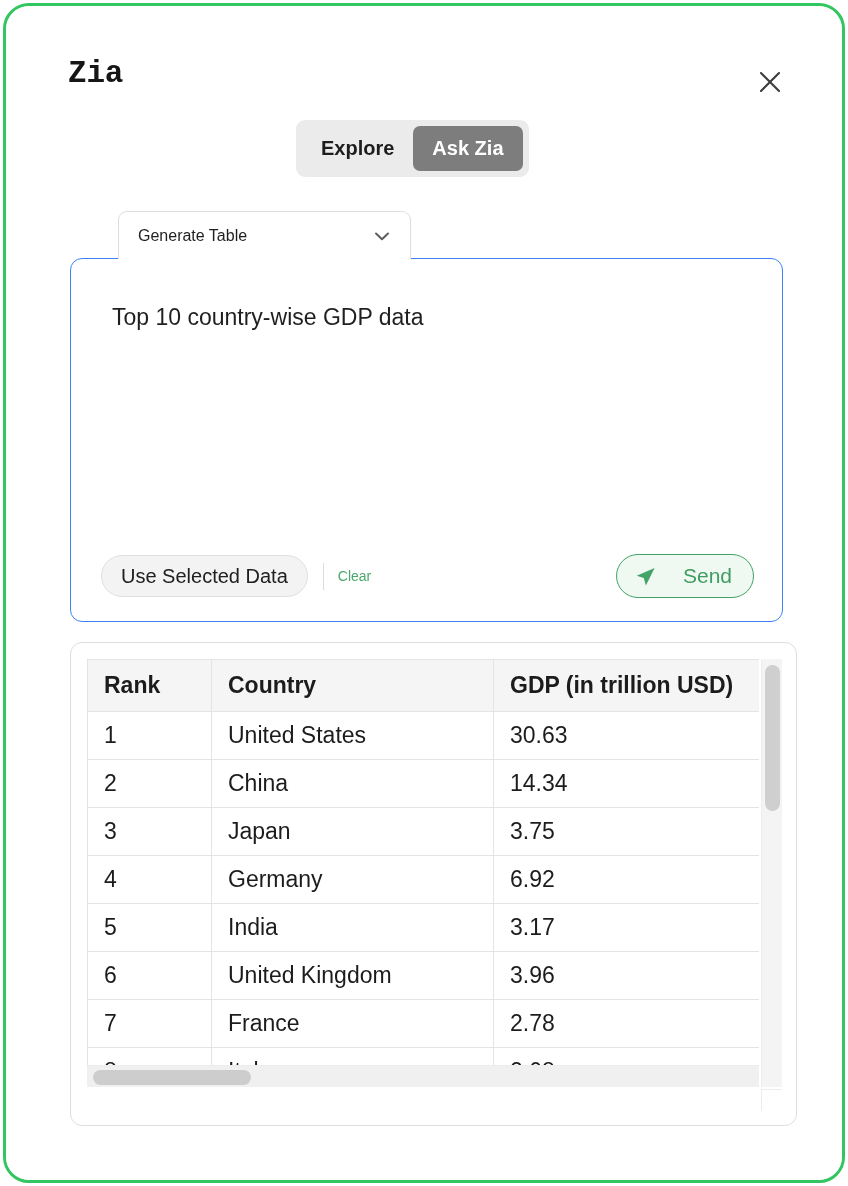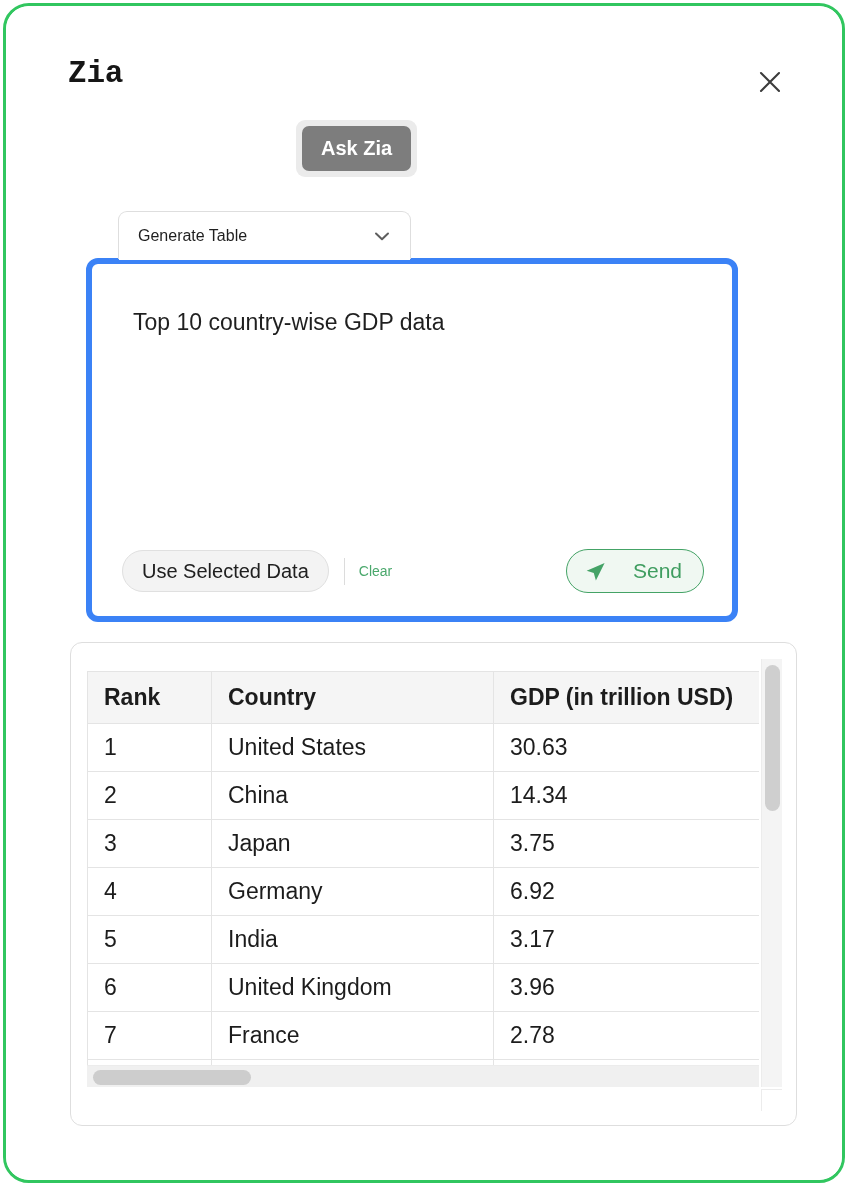--- a/index.html
+++ b/index.html
@@ -128,26 +128,26 @@
   .type-tab-label {
     font-size: 16px;
     color: #1f1f1f;
     flex: 1;
     white-space: nowrap;
   }
   .type-tab-chevron { display: flex; align-items: center; }
 
   .composer-card {
     position: absolute;
-    left: 16px;
+    left: 0;
     top: 47px;
-    width: 652px;
+    width: 713px;
     height: 364px;
     background: #ffffff;
-    border: 6px solid #3b82f6;
+    border: 1px solid #3b82f6;
     border-radius: 12px;
     z-index: 1;
   }
   
   .tab-notch {
     position: absolute;
     left: 49px;
     top: 46px;
     width: 291px;
     height: 3px;
@@ -262,21 +262,20 @@
     width: 672px;
     height: 428px;
     overflow: hidden;
   }
 
   table.data-table {
     border-collapse: collapse;
     table-layout: fixed;
     width: 672px;
     background: #ffffff;
-    margin-top: 12px;
   }
   table.data-table th,
   table.data-table td {
     border: 1px solid #e4e4e4;
     text-align: left;
     padding: 0 0 0 16px;
     font-size: 23px;
     color: #1c1c1c;
     height: 48px;
     white-space: nowrap;
@@ -352,20 +351,21 @@
       <button class="close-button">
         <span>
           <svg width="26" height="26" viewBox="0 0 26 26">
             <path d="M4 4 L22 22 M22 4 L4 22" stroke="#3c3c3c" stroke-width="2.1" stroke-linecap="round" fill="none"></path>
           </svg>
         </span>
       </button>
     </div>
 
     <div class="mode-toggle">
+      <button class="mode-btn">Explore</button>
       <button class="mode-btn active">Ask Zia</button>
     </div>
 
     <div class="composer">
 
       <div class="composer-card">
         <div class="prompt-text" placeholder="">Top 10 country-wise GDP data</div>
 
         <div class="action-bar">
           <button class="chip-button">Use Selected Data</button>

